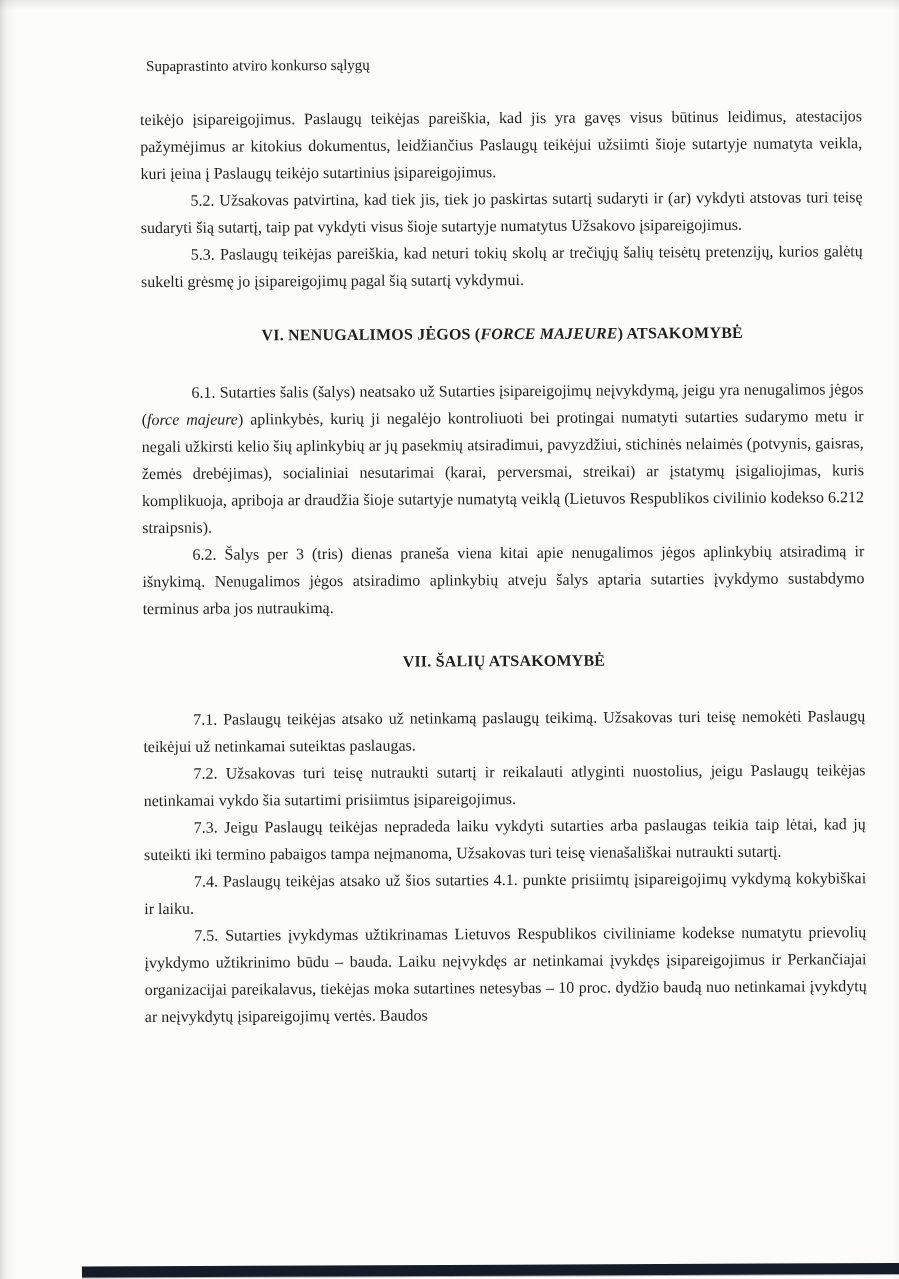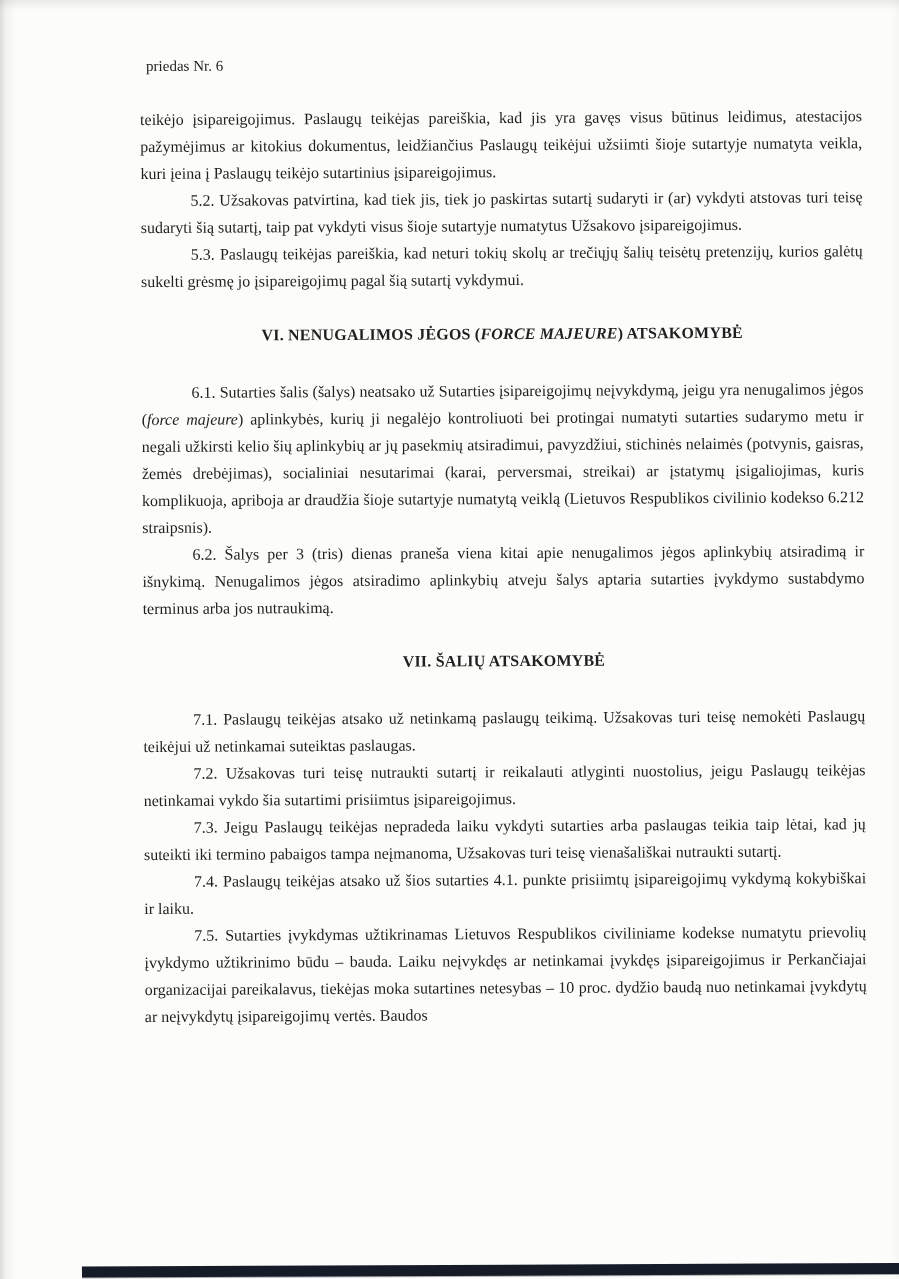--- a/index.html
+++ b/index.html
@@ -49,21 +49,21 @@
     box-shadow: 0 1px 0 rgba(22,27,40,0.35);
   }
 </style>
 </head>
 <body>
 
 <div class="page">
   <div class="scan-shade"></div>
 
   <div class="header">
-    <div>priedas Nr. 6</div>
+    <div>Supaprastinto atviro konkurso sąlygų</div>
   </div>
 
   <div class="content">
     <p class="no-indent">teikėjo įsipareigojimus. Paslaugų teikėjas pareiškia, kad jis yra gavęs visus būtinus leidimus, atestacijos pažymėjimus ar kitokius dokumentus, leidžiančius Paslaugų teikėjui užsiimti šioje sutartyje numatyta veikla, kuri įeina į Paslaugų teikėjo sutartinius įsipareigojimus.</p>
     <p>5.2. Užsakovas patvirtina, kad tiek jis, tiek jo paskirtas sutartį sudaryti ir (ar) vykdyti atstovas turi teisę sudaryti šią sutartį, taip pat vykdyti visus šioje sutartyje numatytus Užsakovo įsipareigojimus.</p>
     <p>5.3. Paslaugų teikėjas pareiškia, kad neturi tokių skolų ar trečiųjų šalių teisėtų pretenzijų, kurios galėtų sukelti grėsmę jo įsipareigojimų pagal šią sutartį vykdymui.</p>
 
     <h2><span>VI. NENUGALIMOS JĖGOS (</span><em>FORCE MAJEURE</em><span>) ATSAKOMYBĖ</span></h2>
 
     <p><span>6.1. Sutarties šalis (šalys) neatsako už Sutarties įsipareigojimų neįvykdymą, jeigu yra nenugalimos jėgos (</span><em>force majeure</em><span>) aplinkybės, kurių ji negalėjo kontroliuoti bei protingai numatyti sutarties sudarymo metu ir negali užkirsti kelio šių aplinkybių ar jų pasekmių atsiradimui, pavyzdžiui, stichinės nelaimės (potvynis, gaisras, žemės drebėjimas), socialiniai nesutarimai (karai, perversmai, streikai) ar įstatymų įsigaliojimas, kuris komplikuoja, apriboja ar draudžia šioje sutartyje numatytą veiklą (Lietuvos Respublikos civilinio kodekso 6.212 straipsnis).</span></p>

